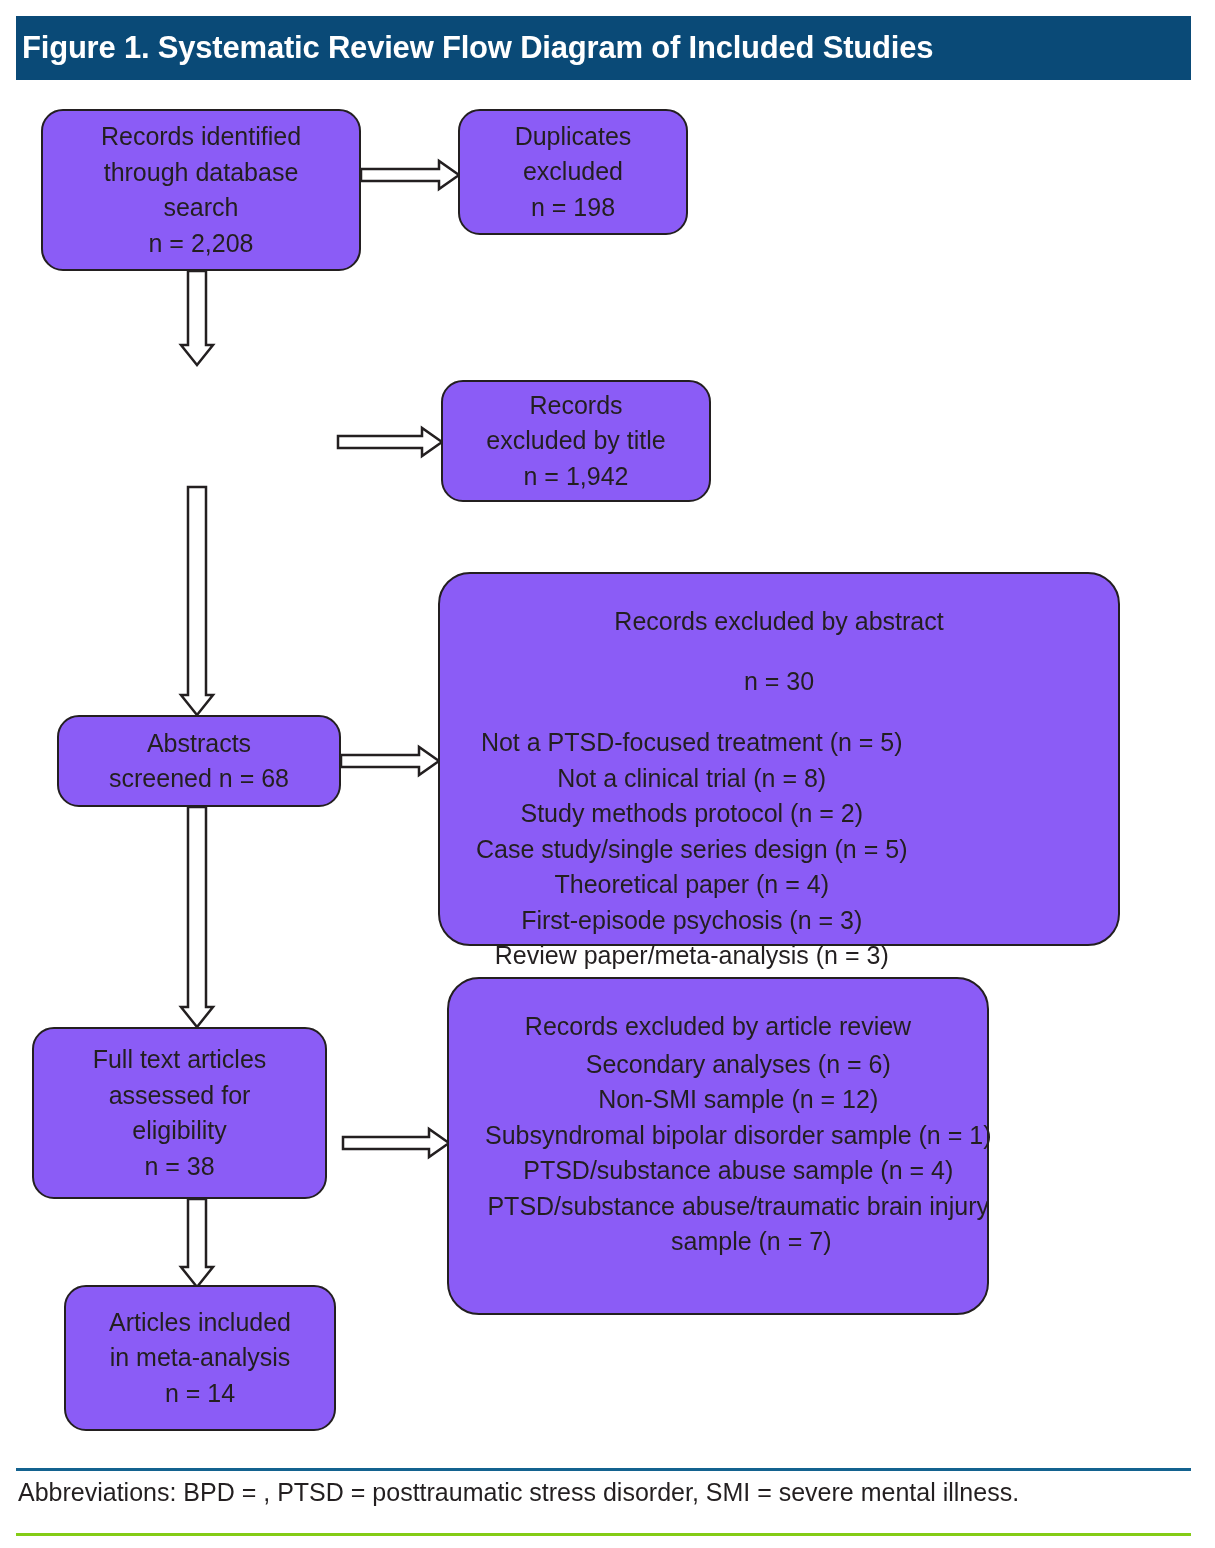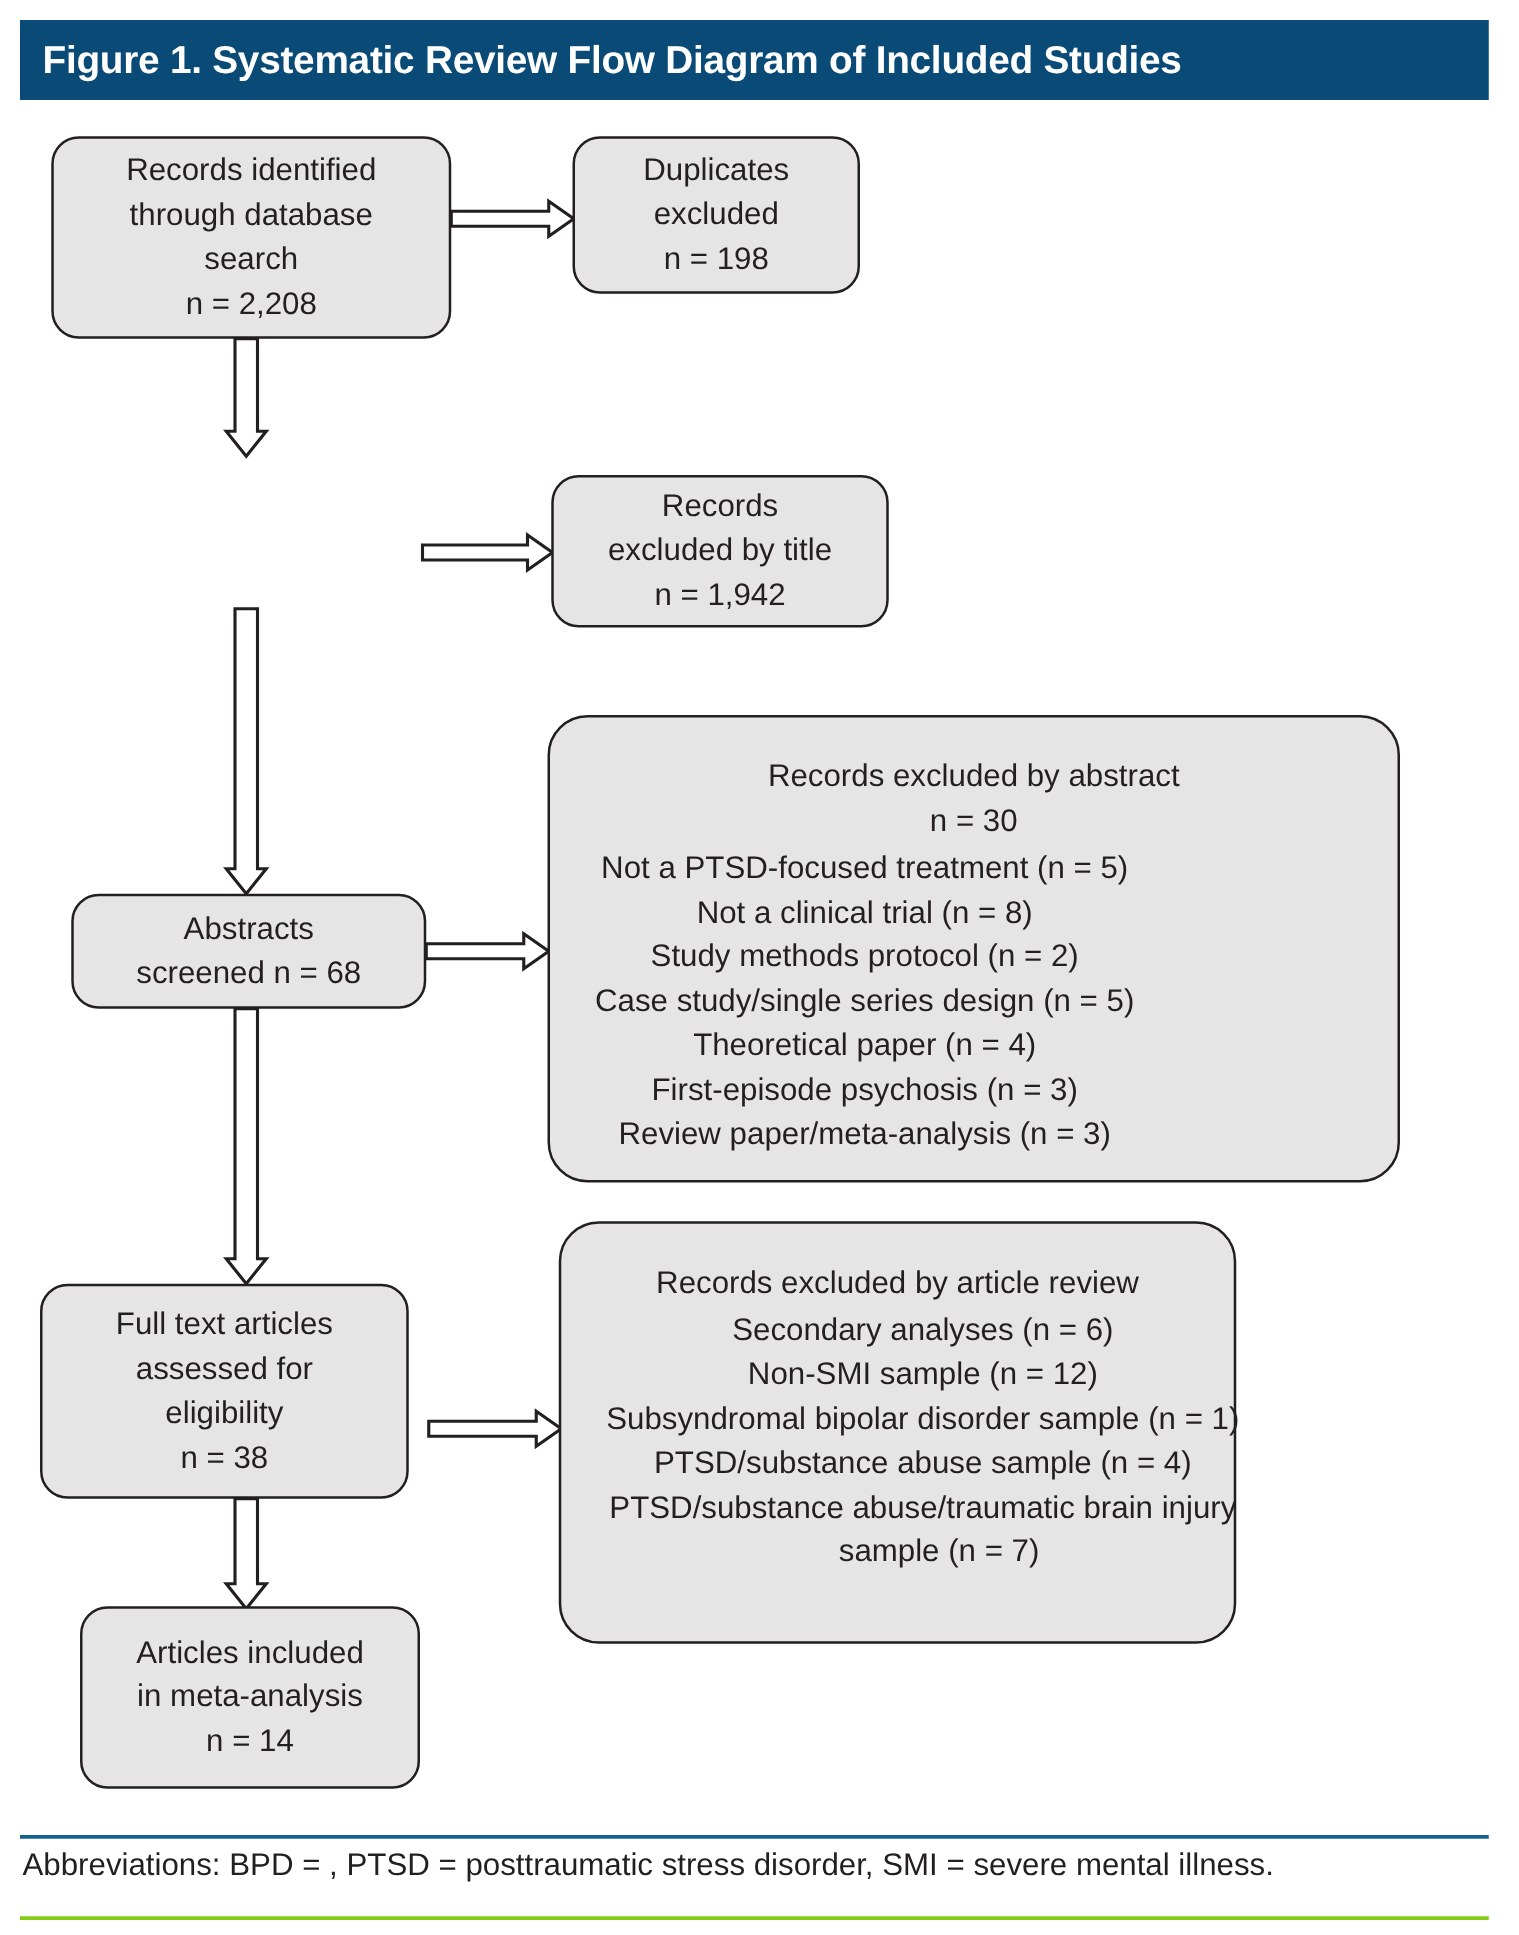--- a/index.html
+++ b/index.html
@@ -20,21 +20,21 @@
   #title-bar {
     position: absolute;
     left: 16px;
     top: 16px;
     width: 1175px;
     height: 64px;
     background: #0a4a77;
     display: flex;
     align-items: center;
     box-sizing: border-box;
-    padding-left: 18px;
+    padding-left: 6px;
   }
   #title-bar .title-text {
     color: #ffffff;
     font-size: 31px;
     font-weight: bold;
     letter-spacing: -0.2px;
     white-space: nowrap;
   }
 
   
@@ -42,21 +42,21 @@
     position: absolute;
     left: 0;
     top: 0;
     width: 1215px;
     height: 1548px;
   }
 
   
   .node {
     position: absolute;
-    background: #e5e5e5;
+    background: #8b5cf6;
     border: 2.5px solid #231f20;
     border-radius: 22px;
     box-sizing: border-box;
     display: flex;
     flex-direction: column;
     align-items: center;
     justify-content: center;
     font-size: 25px;
     line-height: 1.42;
     text-align: center;
@@ -86,21 +86,21 @@
   .node.big .listwrap .line.cont {
     padding-left: 26px;
   }
 
   
   #box-records   { left: 41px;  top: 109px;  width: 320px; height: 162px; }
   #box-duplicates{ left: 458px; top: 109px;  width: 230px; height: 126px; }
   #box-titles    { left: 66px;  top: 365px;  width: 272px; height: 122px; }
   #box-excl-title{ left: 441px; top: 380px;  width: 270px; height: 122px; }
   #box-abstracts { left: 57px;  top: 715px;  width: 284px; height: 92px;  }
-  #box-excl-abs  { left: 438px; top: 572px;  width: 682px; height: 374px; }
+  #box-excl-abs  { left: 438px; top: 572px;  width: 682px; height: 374px; gap: 24px; }
   #box-fulltext  { left: 32px;  top: 1027px; width: 295px; height: 172px; }
   #box-excl-art  { left: 447px; top: 977px;  width: 542px; height: 338px; }
   #box-included  { left: 64px;  top: 1285px; width: 272px; height: 146px; }
 
   
   .arrow { position: absolute; }
   .arrow svg { display: block; overflow: visible; }
 
   
   #footnote {

